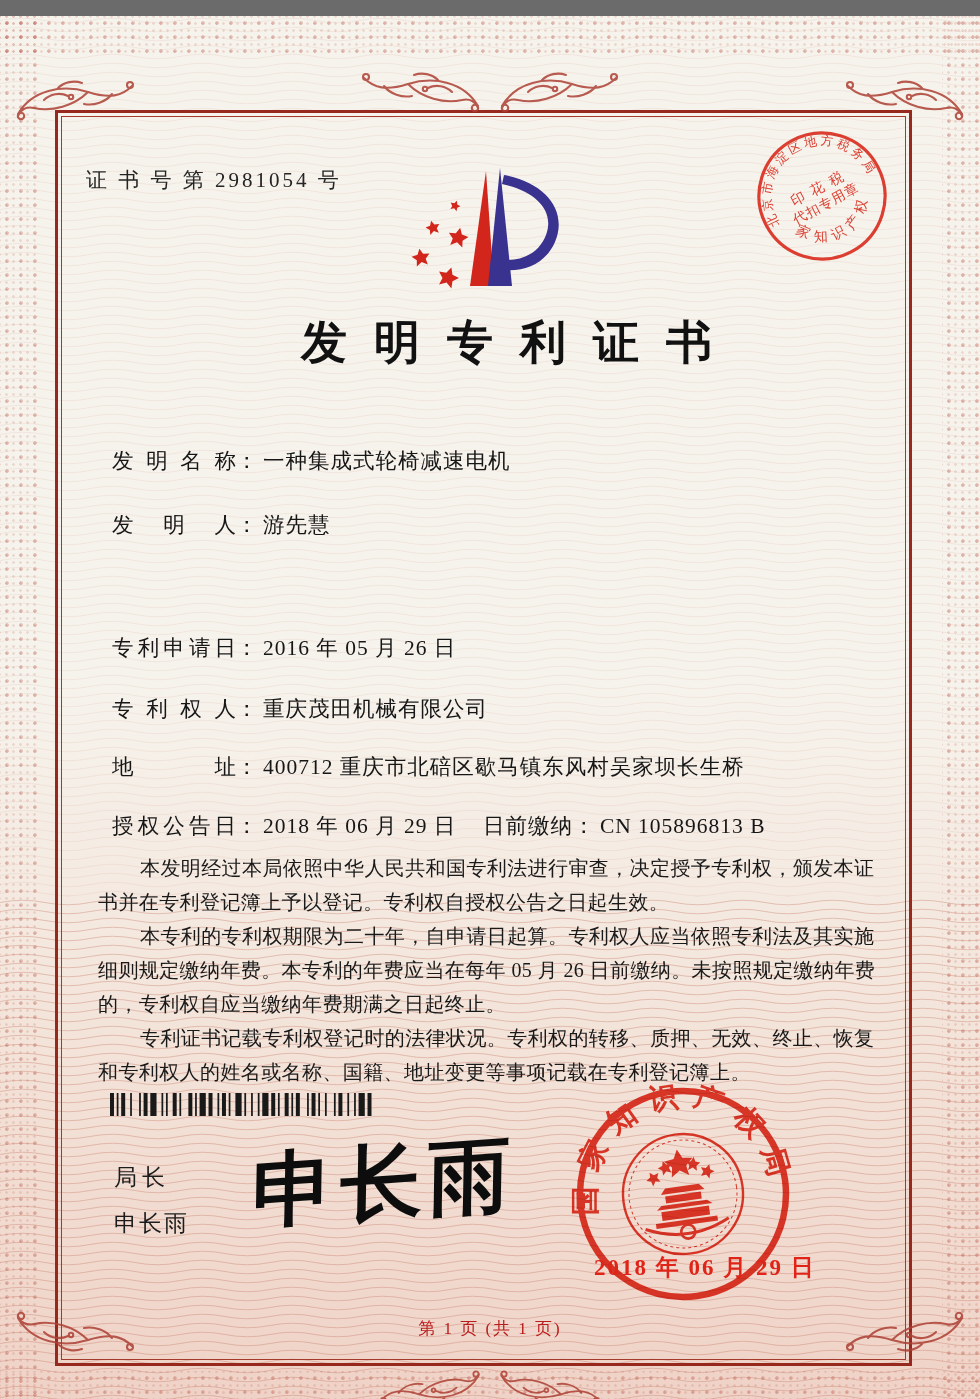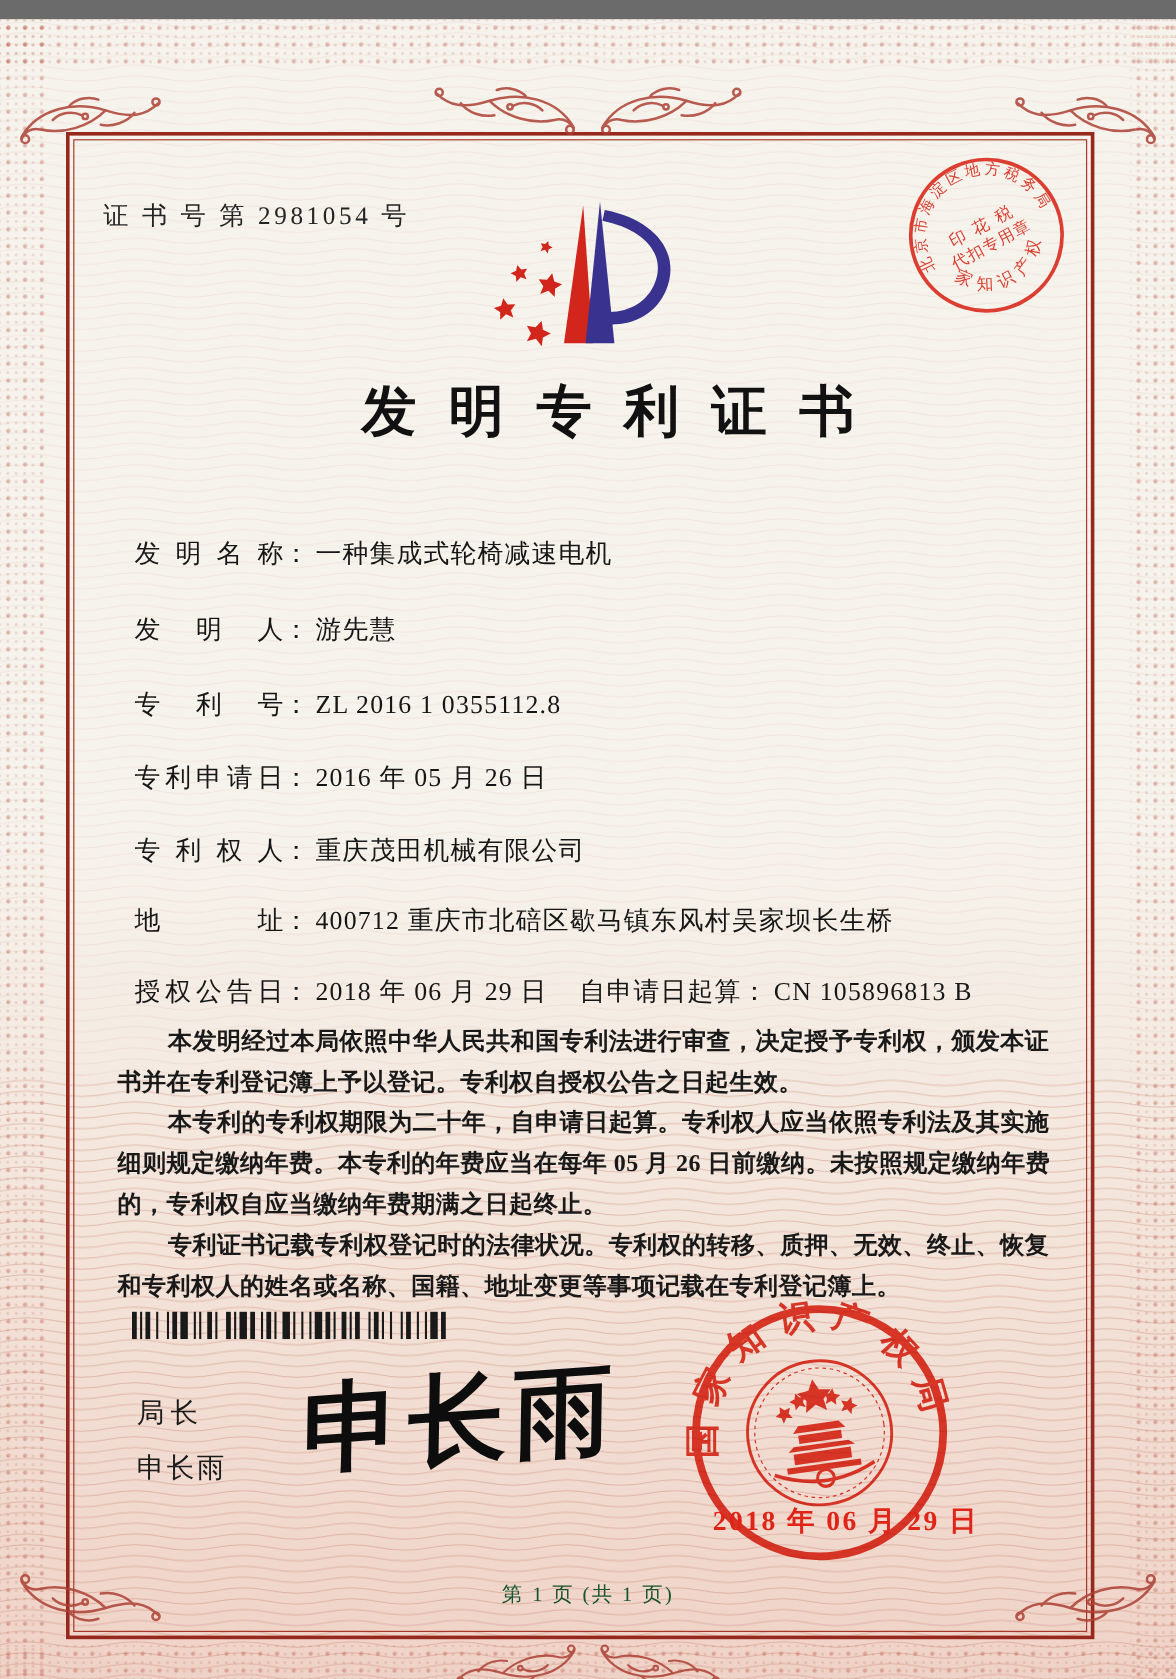--- a/index.html
+++ b/index.html
@@ -42,34 +42,34 @@
   
   .row { position:absolute; left:112px; width:778px; height:32px; font-size:21.5px; color:#161616; }
   .flabel { display:inline-block; width:124px; text-align:justify; text-align-last:justify; vertical-align:bottom; }
   .colon { display:inline-block; }
   .fvalue { letter-spacing:1px; }
   .grant { position:absolute; left:371px; top:0; }
   .grant .flabel { width:auto; text-align-last:auto; letter-spacing:1px; }
   
   .paras { position:absolute; left:98px; top:835px; width:784px; font-size:20px;
     line-height:34px; color:#191919; }
-  .paras p { text-indent:2.1em; letter-spacing:0.4px;font-weight:bold; }
+  .paras p { text-indent:2.1em; letter-spacing:0.4px; }
   
   .barcode { position:absolute; left:110px; top:1077px; }
   
   .officer-title { position:absolute; left:114px; top:1146px; font-size:23px; letter-spacing:5px;text-align:right; }
   .officer-name  { position:absolute; left:114px; top:1192px; font-size:23px; letter-spacing:2px; }
   .signature { position:absolute; left:252px; top:1112px; width:290px; font-size:82px;
     font-weight:700; color:#0d0d0d; transform:rotate(-4deg) skewX(-5deg); letter-spacing:6px;
     font-family:"Liberation Serif", serif; }
   .seal-date { position:absolute; left:594px; top:1236px; font-size:23px; font-weight:bold;
     color:#e02418; letter-spacing:2px; }
   
   .footer { position:absolute; left:0; top:1301px; width:980px; text-align:center;
-    font-size:17px; letter-spacing:2px; color:#14532d; }
+    font-size:17px; letter-spacing:2px; color:#b91c1c; }
 </style>
 </head>
 <body>
 
 <div id="page">
 
   <div class="tint"></div>
   <svg class="waves" width="980" height="1399" aria-hidden="true">
     <defs>
       <pattern id="wv" width="90" height="9" patternUnits="userSpaceOnUse">
@@ -141,41 +141,37 @@
   <div class="title">发明专利证书</div>
 
   <div class="row" style="top:494px">
     <span class="flabel">发明人</span><span class="colon">：</span>
     <span class="fvalue">游先慧</span>
   </div>
   <div class="row" style="top:430px">
     <span class="flabel">发明名称</span><span class="colon">：</span>
     <span class="fvalue">一种集成式轮椅减速电机</span>
   </div>
-  <div class="row" style="top:556px">
-    <span class="flabel">专利号</span><span class="colon">：</span>
-    <span class="fvalue">ZL 2016 1 0355112.8</span>
-  </div>
   <div class="row" style="top:617px">
     <span class="flabel">专利申请日</span><span class="colon">：</span>
     <span class="fvalue">2016 年 05 月 26 日</span>
   </div>
   <div class="row" style="top:678px">
     <span class="flabel">专利权人</span><span class="colon">：</span>
     <span class="fvalue">重庆茂田机械有限公司</span>
   </div>
   <div class="row" style="top:736px">
     <span class="flabel">地址</span><span class="colon">：</span>
     <span class="fvalue">400712 重庆市北碚区歇马镇东风村吴家坝长生桥</span>
   </div>
   <div class="row" style="top:795px">
     <span class="flabel">授权公告日</span><span class="colon">：</span>
     <span class="fvalue">2018 年 06 月 29 日</span>
     <span class="grant">
-      <span class="flabel">自申请日起算</span><span class="colon">：</span>
+      <span class="flabel">日前缴纳</span><span class="colon">：</span>
       <span class="fvalue">CN 105896813 B</span>
     </span>
   </div>
 
   <div class="paras">
     <p>本发明经过本局依照中华人民共和国专利法进行审查，决定授予专利权，颁发本证书并在专利登记簿上予以登记。专利权自授权公告之日起生效。</p>
     <p>本专利的专利权期限为二十年，自申请日起算。专利权人应当依照专利法及其实施细则规定缴纳年费。本专利的年费应当在每年 05 月 26 日前缴纳。未按照规定缴纳年费的，专利权自应当缴纳年费期满之日起终止。</p>
     <p>专利证书记载专利权登记时的法律状况。专利权的转移、质押、无效、终止、恢复和专利权人的姓名或名称、国籍、地址变更等事项记载在专利登记簿上。</p>
   </div>
 

